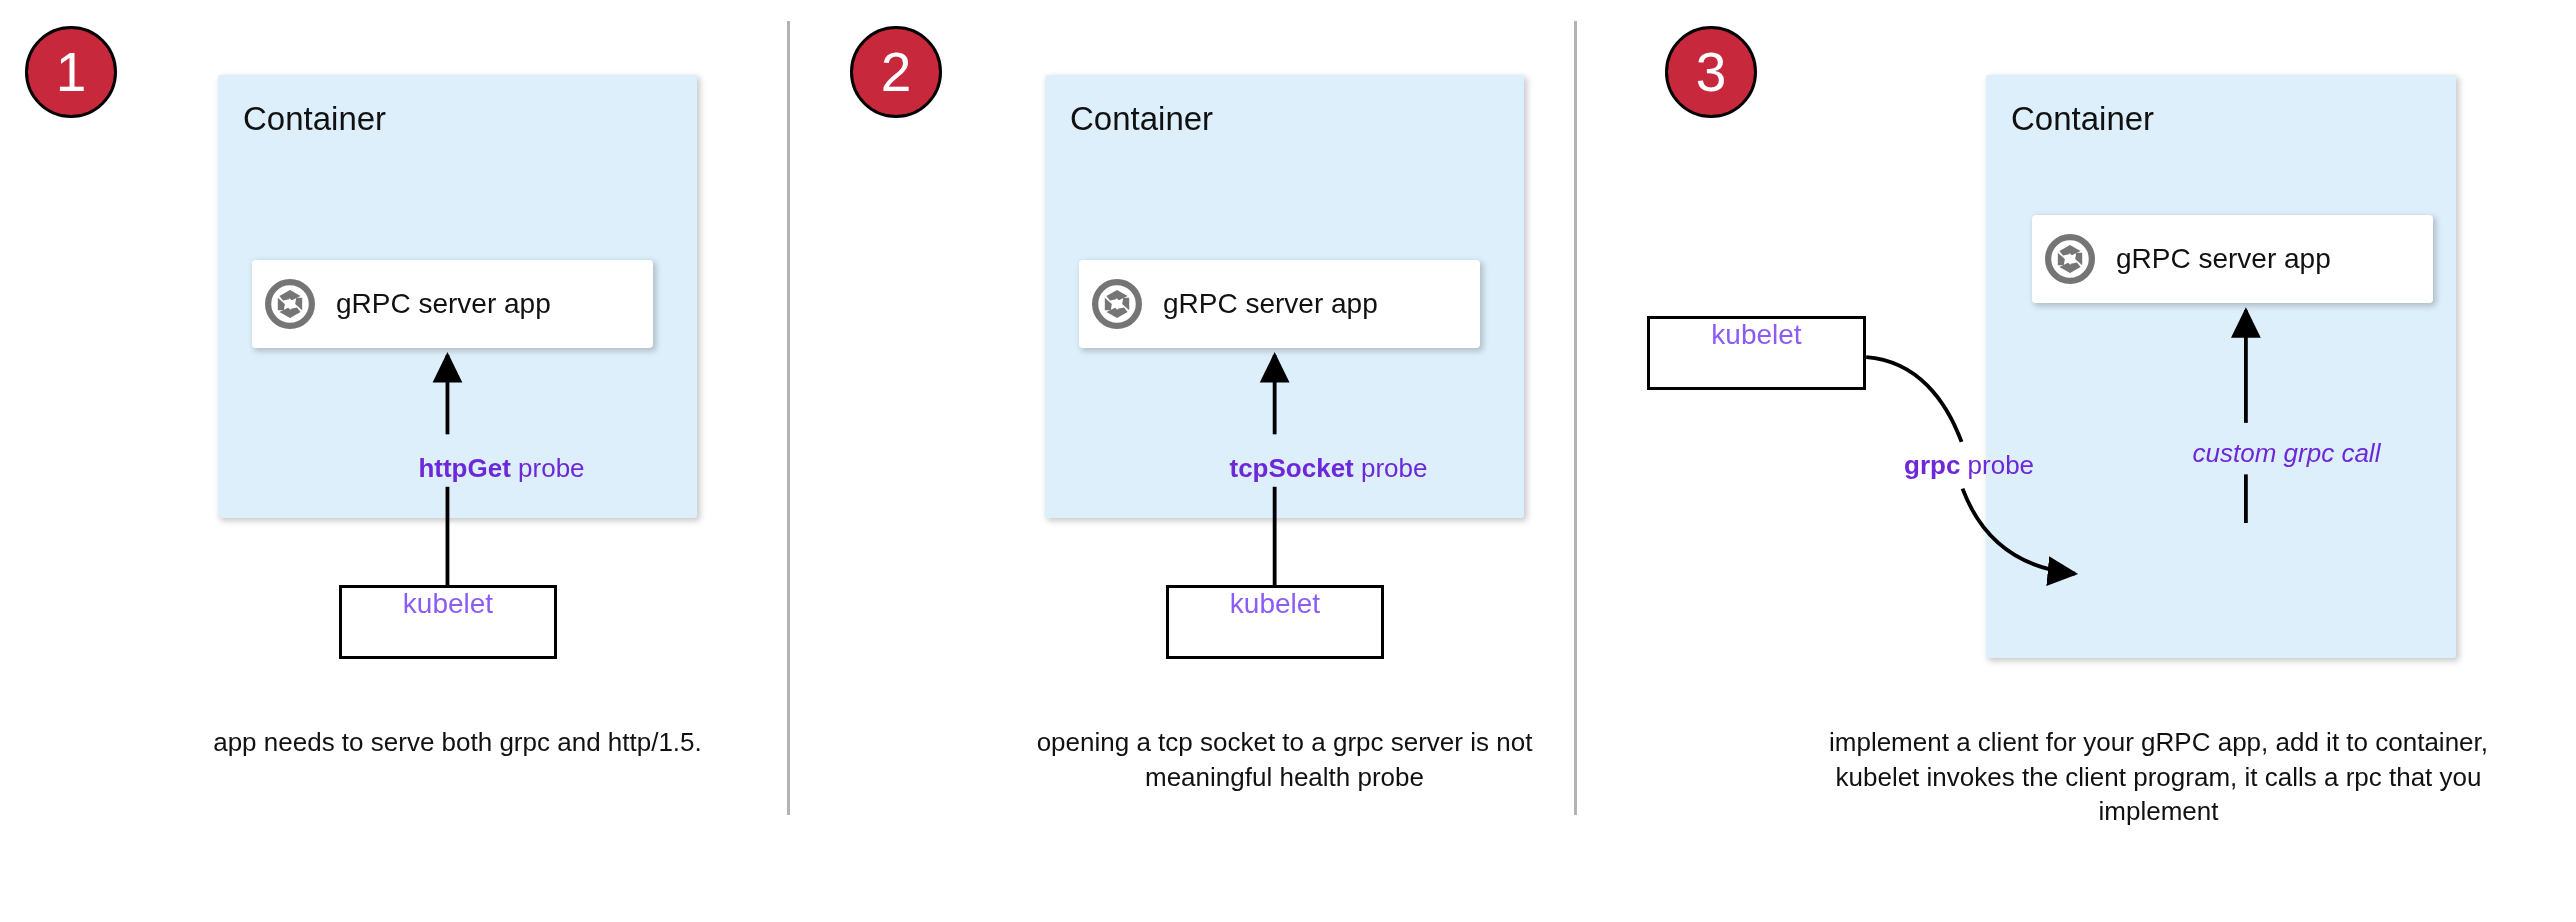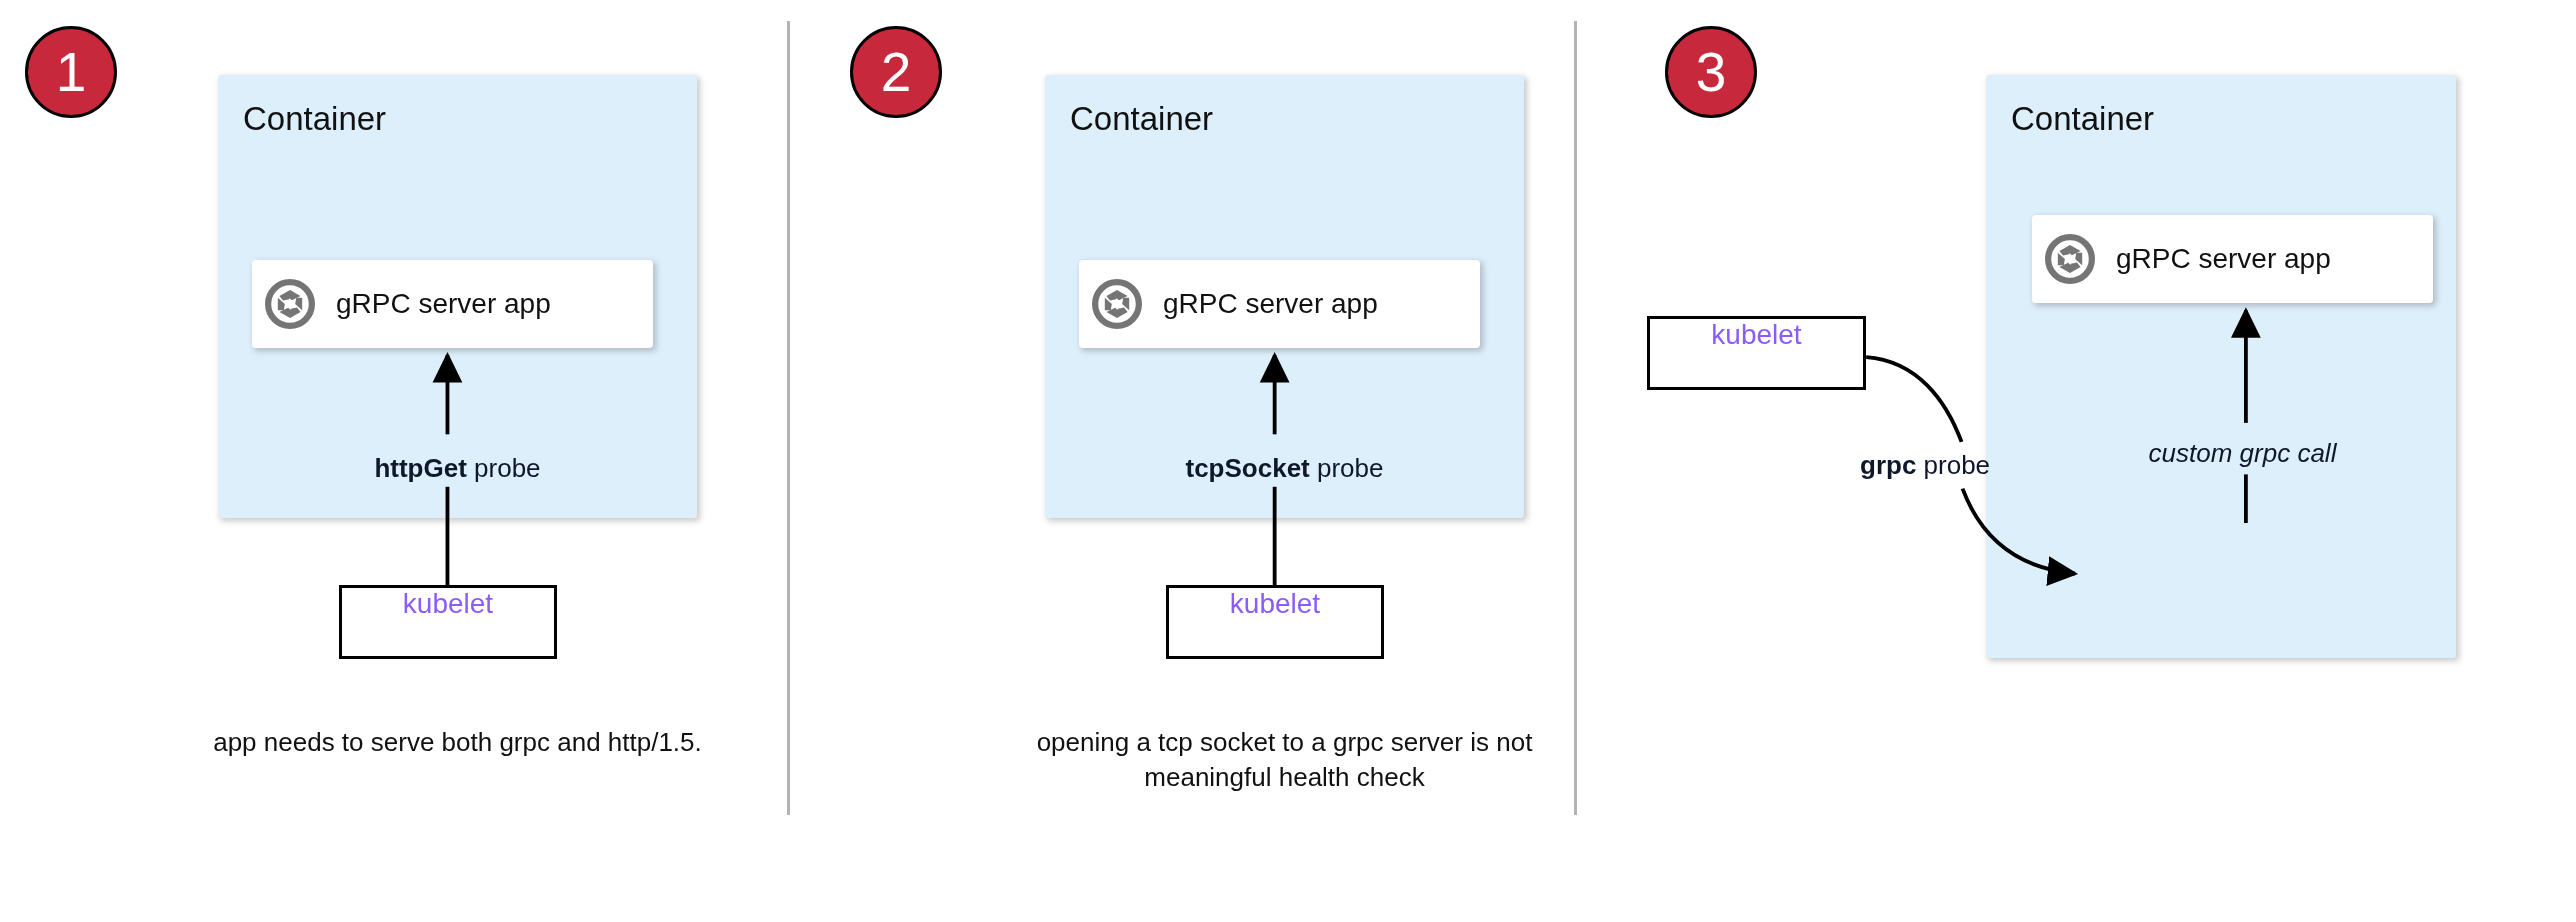--- a/index.html
+++ b/index.html
@@ -117,23 +117,24 @@
     justify-content: center;
     font-size: 28px;
     color: #111111;
     white-space: nowrap;
   }
 
   
   .edge-label {
     position: absolute;
     font-size: 26px;
-    color: #0f172a;
+    color: #6d28d9;
     white-space: nowrap;
     text-align: center;
+    padding-left: 44px;
   }
   .edge-label b { font-weight: 700; }
 
   
   .caption {
     position: absolute;
     font-size: 26px;
     line-height: 1.33;
     color: #111111;
     text-align: center;
@@ -214,21 +215,21 @@
   </div>
 
   <div class="edge-label" style="left:1045px; top:453px; width:479px;">
     <b>tcpSocket</b><span> probe</span>
   </div>
 
   <div class="plain-box" style="left:1166px; top:585px; width:218px; height:74px;">
     <span>kubelet</span>
   </div>
 
-  <div class="caption" style="left:1027px; top:725px; width:515px;">opening a tcp socket to a grpc server is not meaningful health check</div>
+  <div class="caption" style="left:1027px; top:725px; width:515px;">opening a tcp socket to a grpc server is not meaningful health probe</div>
 
   <div class="badge" style="left:1665px; top:26px;">
     <span>3</span>
   </div>
 
   <div class="container-box" style="left:1986px; top:75px; width:470px; height:583px;">
     <div class="container-label">Container</div>
   </div>
 
   <div class="app-card" style="left:2032px; top:215px; width:401px; height:88px;">
@@ -250,20 +251,21 @@
     <span>kubelet</span>
   </div>
 
   <div class="edge-label" style="left:1860px; top:450px; width:258px; text-align:left;">
     <b>grpc</b><span> probe</span>
   </div>
 
   <div class="edge-label" style="left:2042px; top:438px; width:401px;font-style:italic;">custom grpc call</div>
 
 
+  <div class="caption" style="left:1796px; top:725px; width:725px;">implement a client for your gRPC app, add it to container, kubelet invokes the client program, it calls a rpc that you implement</div>
 
   <svg class="connectors" viewBox="0 0 2700 967">
     <defs>
       <marker id="arrowhead" markerWidth="9" markerHeight="9" refX="7.2" refY="4.5" orient="auto" markerUnits="strokeWidth">
         <path d="M0,0.6 L8,4.5 L0,8.4 Z" fill="#000000"></path>
       </marker>
     </defs>
 
     <line x1="469" y1="613" x2="469" y2="510" stroke="#000000" stroke-width="4"></line>
     <line x1="469" y1="455" x2="469" y2="372" stroke="#000000" stroke-width="4" marker-end="url(#arrowhead)"></line>

